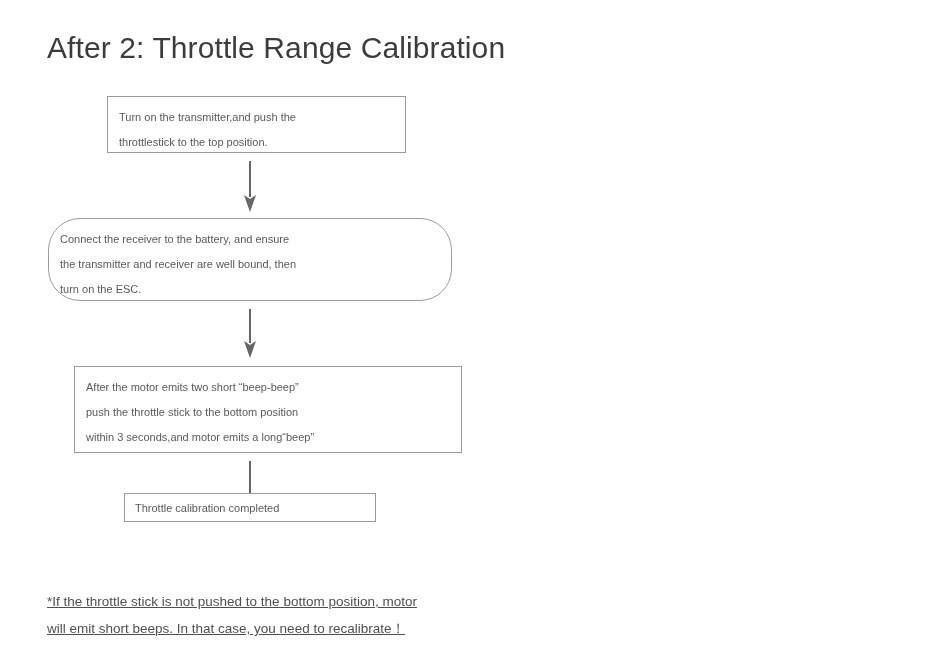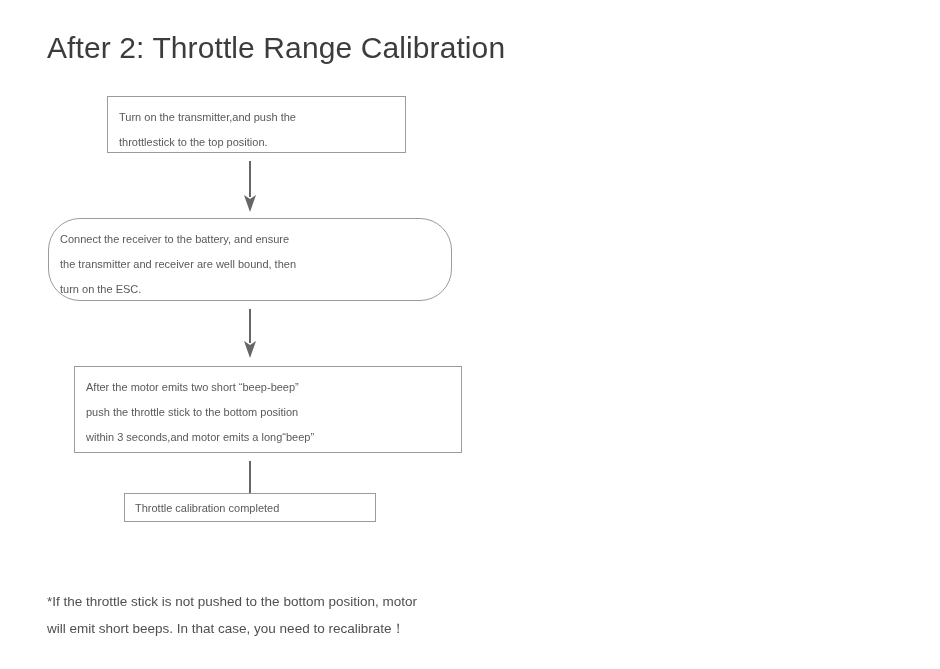--- a/index.html
+++ b/index.html
@@ -72,21 +72,21 @@
   
   .footnote {
     position: absolute;
     left: 47px;
     top: 588px;
     width: 460px;
     font-size: 13.5px;
     line-height: 27px;
     color: #4f4f4f;
   }
-  .footnote span { display: block; white-space: pre-line; }
+  .footnote span { display: block; white-space: pre-line; text-decoration: underline; }
 </style>
 </head>
 <body>
 
 <div id="page">
 
   <h1 class="page-title">After 2: Throttle Range Calibration</h1>
 
   <div class="flow-box" id="box-1">
     <span class="box-text">Turn on the transmitter,and push the

